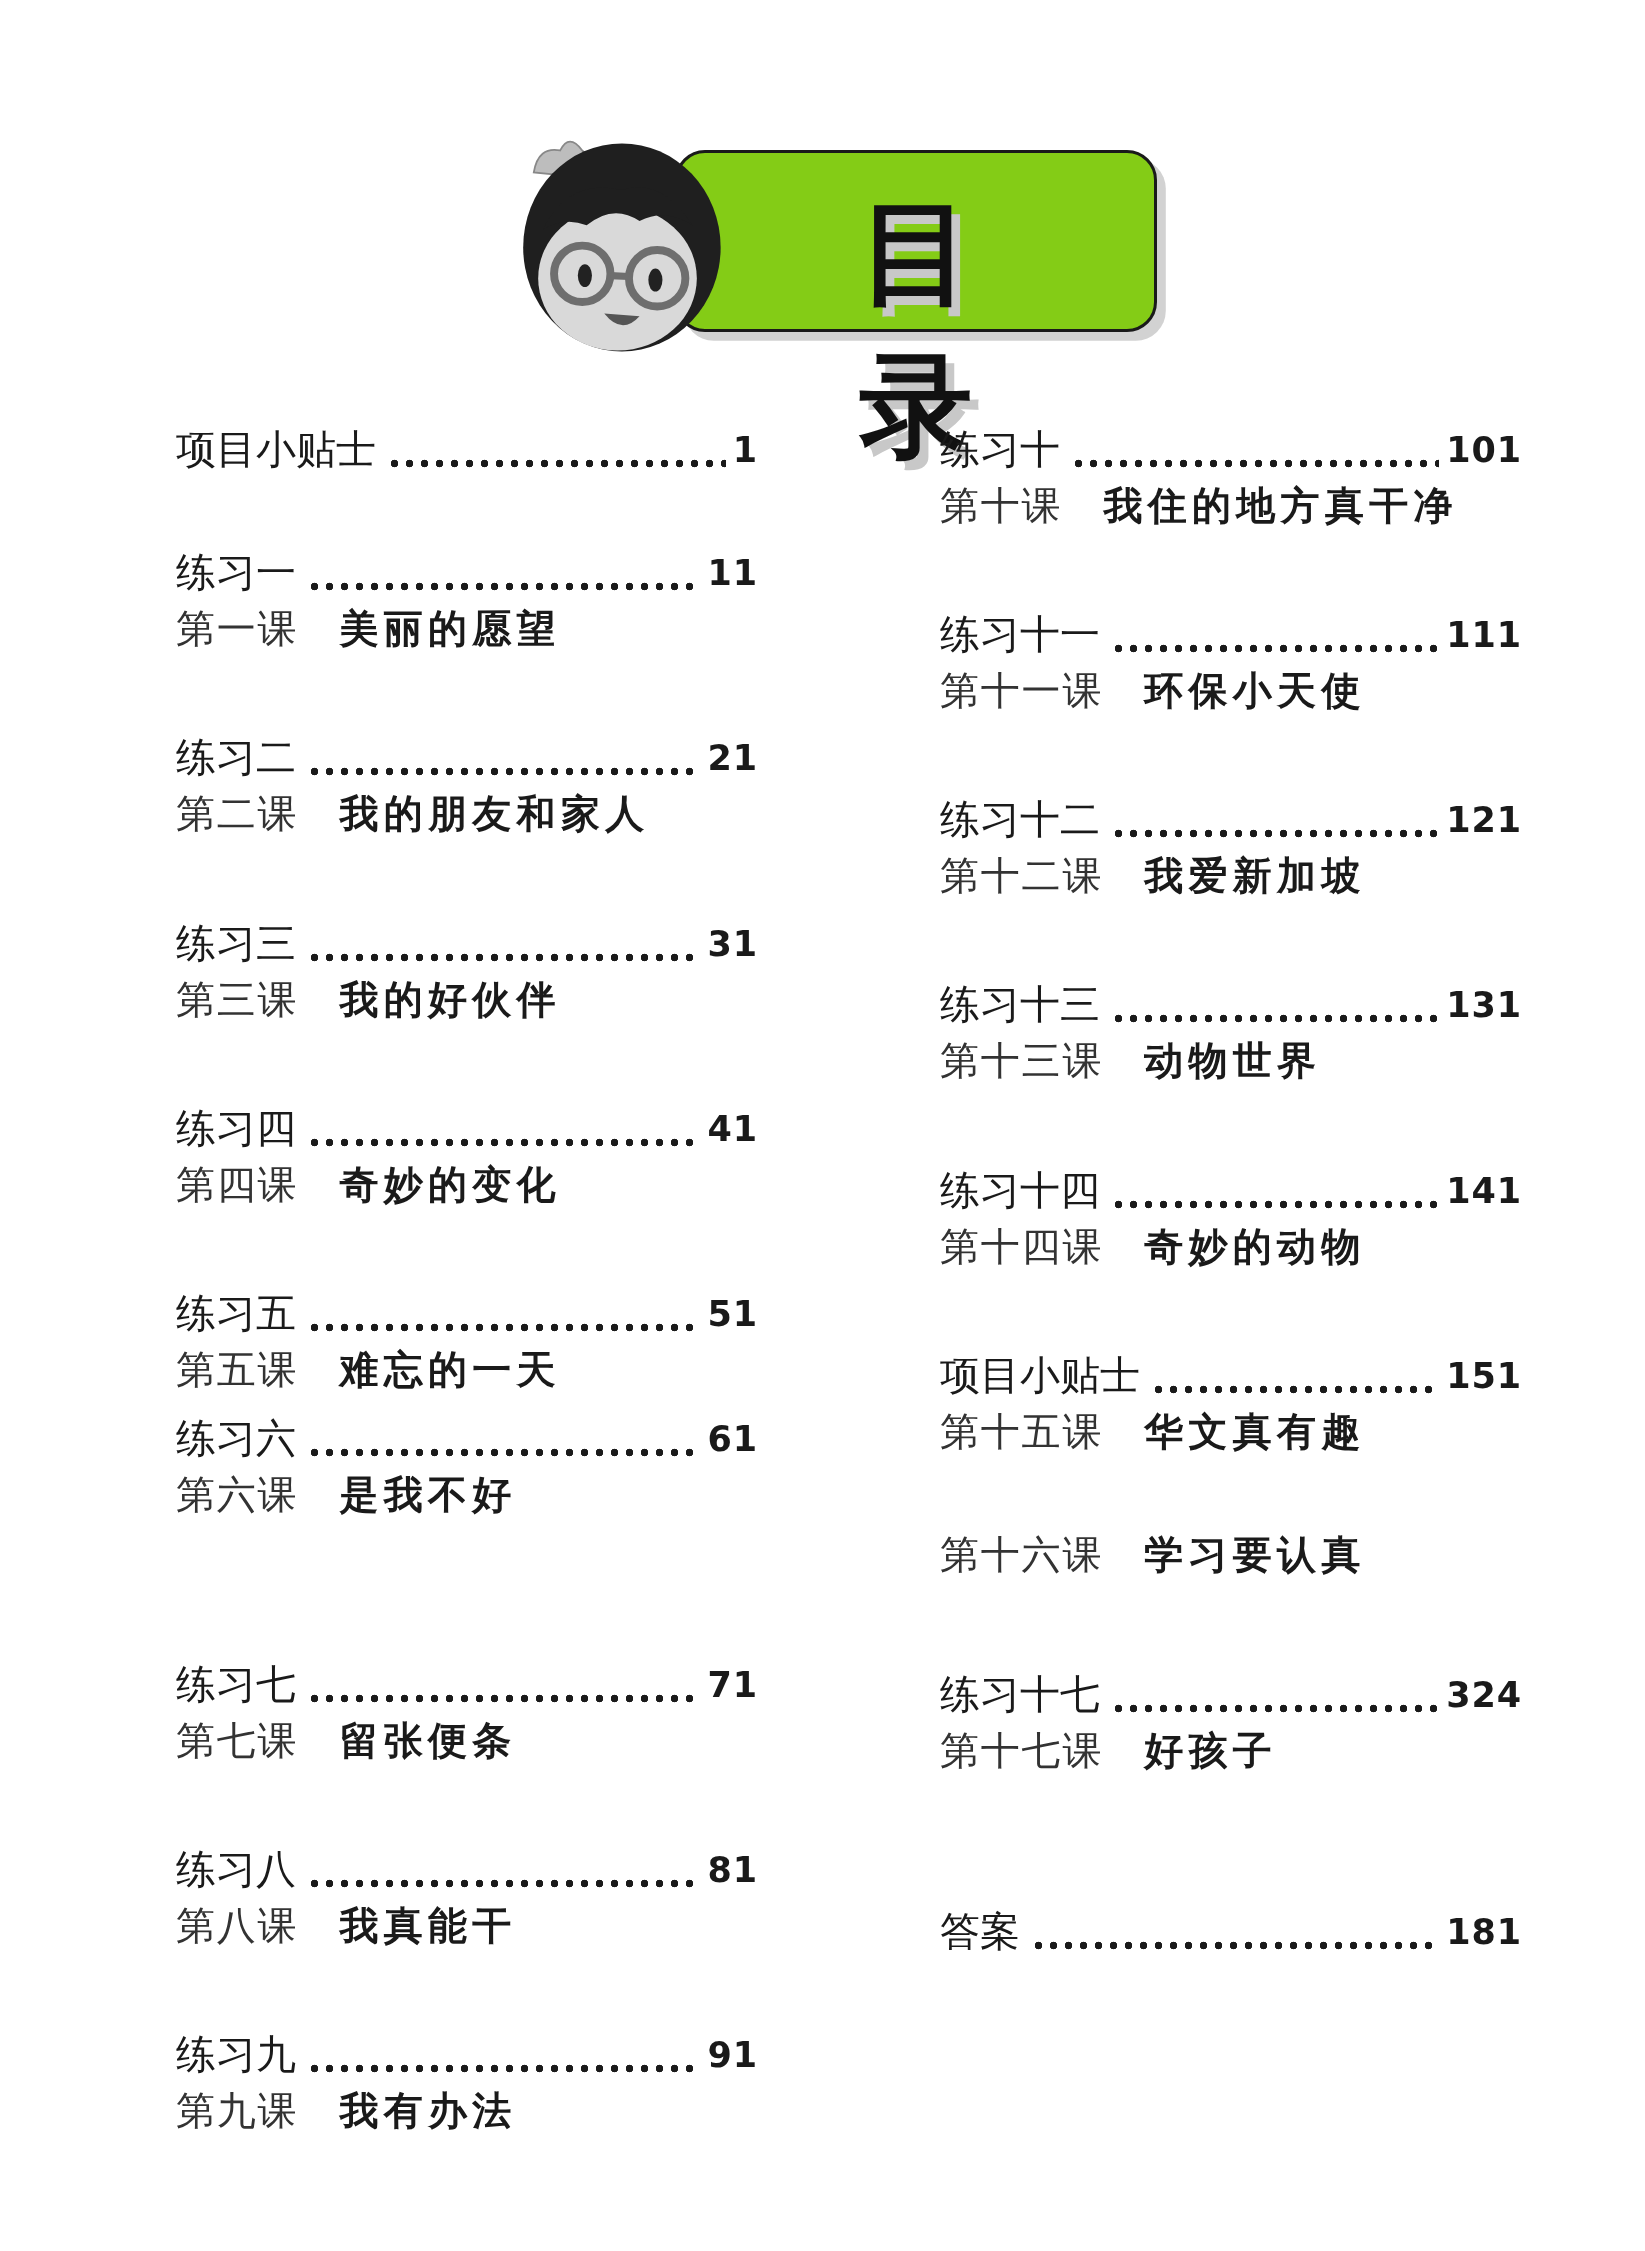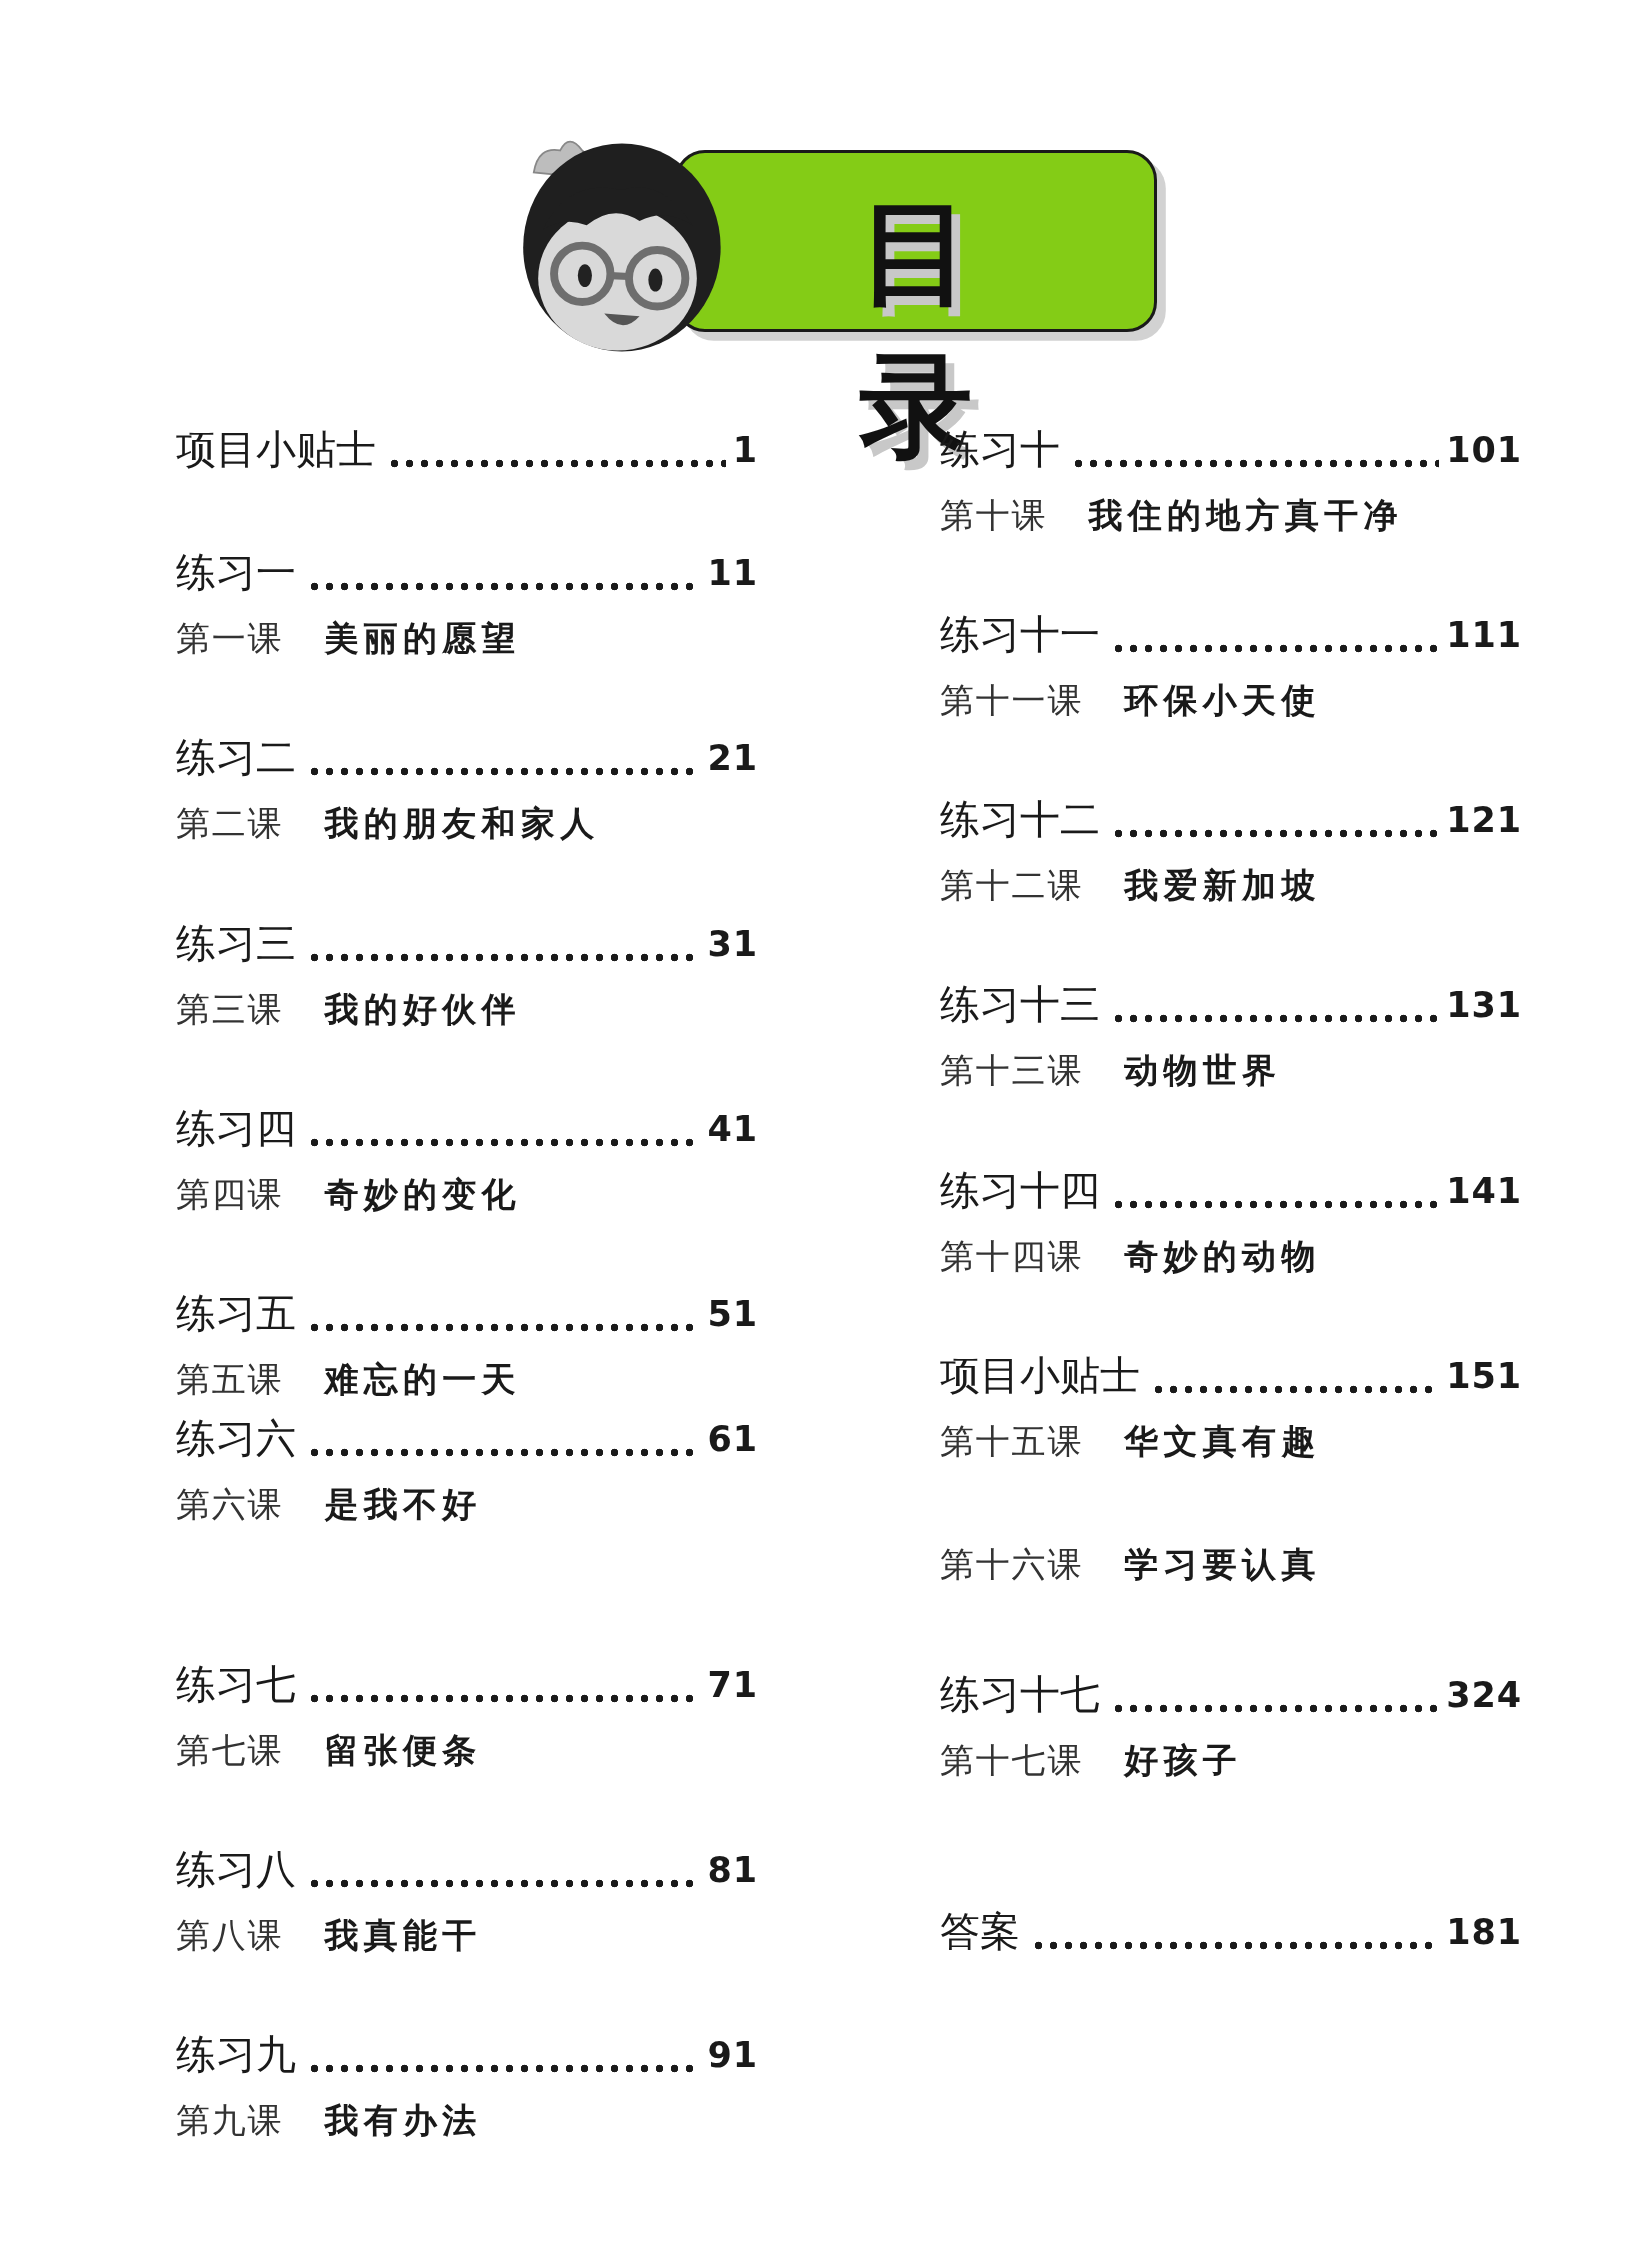--- a/index.html
+++ b/index.html
@@ -13,21 +13,21 @@
                 font-size:113px; font-weight:bold; letter-spacing:79px; padding-left:79px;
                 color:#111; text-shadow:8.8px 8.8px 0 #c8c8c8; }
   .mascot { position:absolute; left:0; top:0; width:221px; height:238px; }
   .entry { position:absolute; width:582px; }
   .entry .row { display:flex; align-items:flex-end; height:62px; }
   .entry .main { font-size:40px; line-height:55px; white-space:nowrap; color:#1a1a1a; }
   .entry .dots { flex:1; margin:0 7px 8.8px 10.6px; height:8.8px;
                  background-image:radial-gradient(circle, #1a1a1a 3.5px, transparent 4px);
                  background-size:15px 8.8px; background-repeat:repeat-x; background-position:left center; }
   .entry .page { font-size:35px; font-weight:bold; line-height:44px; margin-bottom:5.3px; letter-spacing:0.9px; }
-  .entry .sub { display:flex; margin-top:17px; font-size:34px; line-height:42px; }
+  .entry .sub { display:flex; margin-top:8px; font-size:39px; line-height:42px; }
   .entry .sub .lesson { color:#333; font-weight:normal; letter-spacing:1.8px; }
   .entry .sub .name { font-weight:bold; margin-left:41px; letter-spacing:5.3px; }
   .left { left:176px; }
   .right { left:940px; }
 </style>
 </head>
 <body>
 
 <div class="header">
   <div class="title-box">

